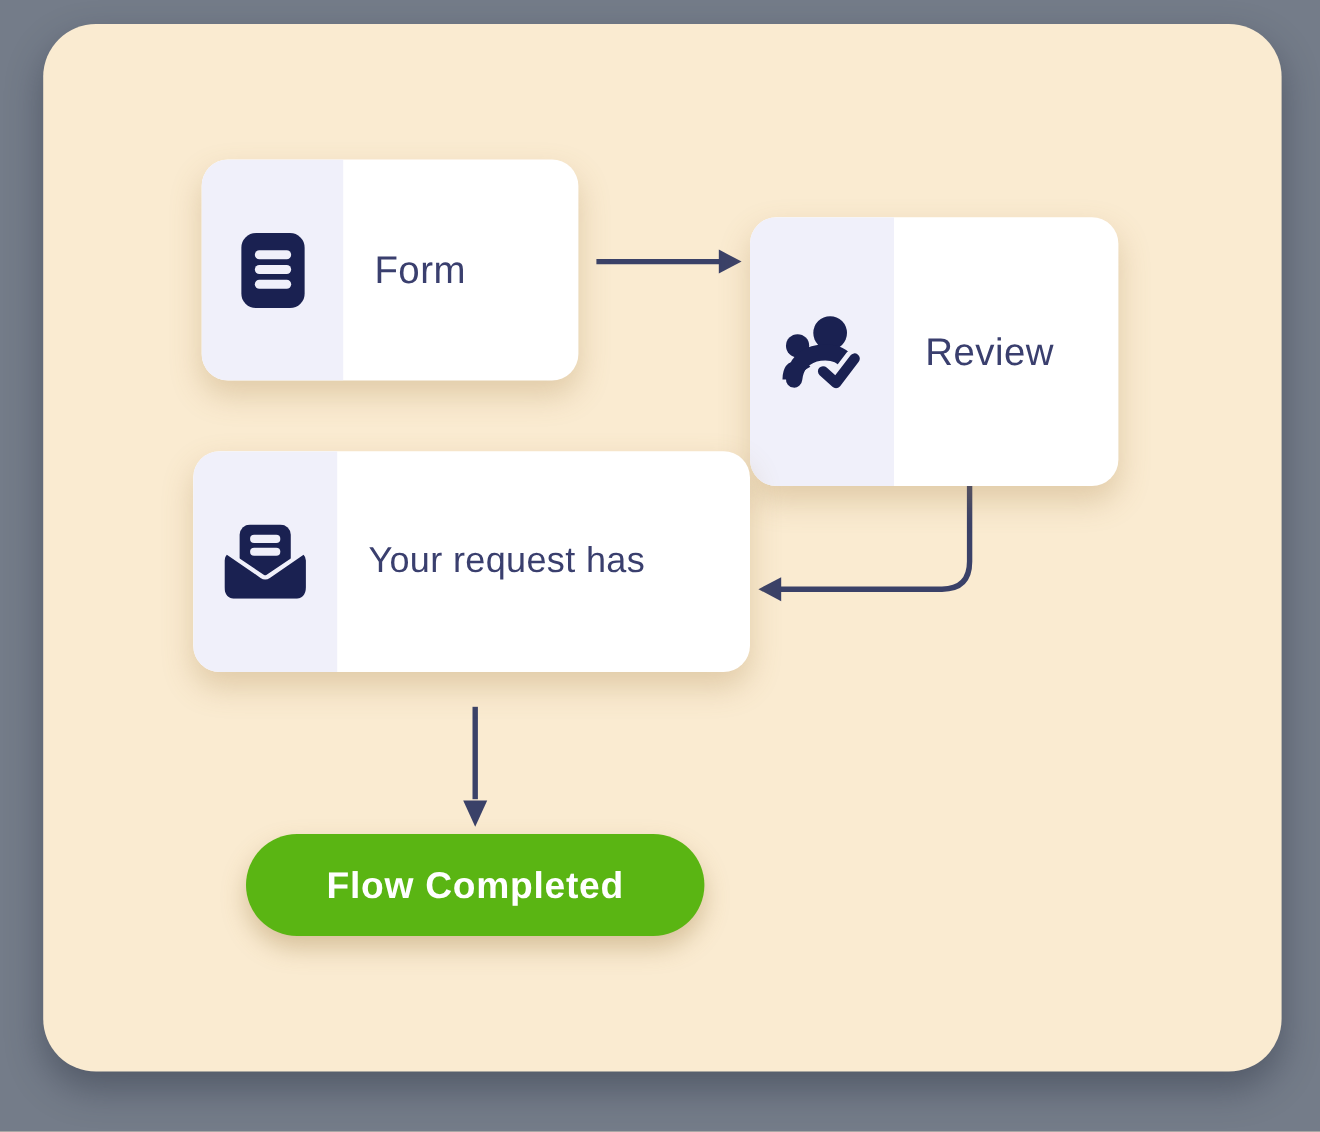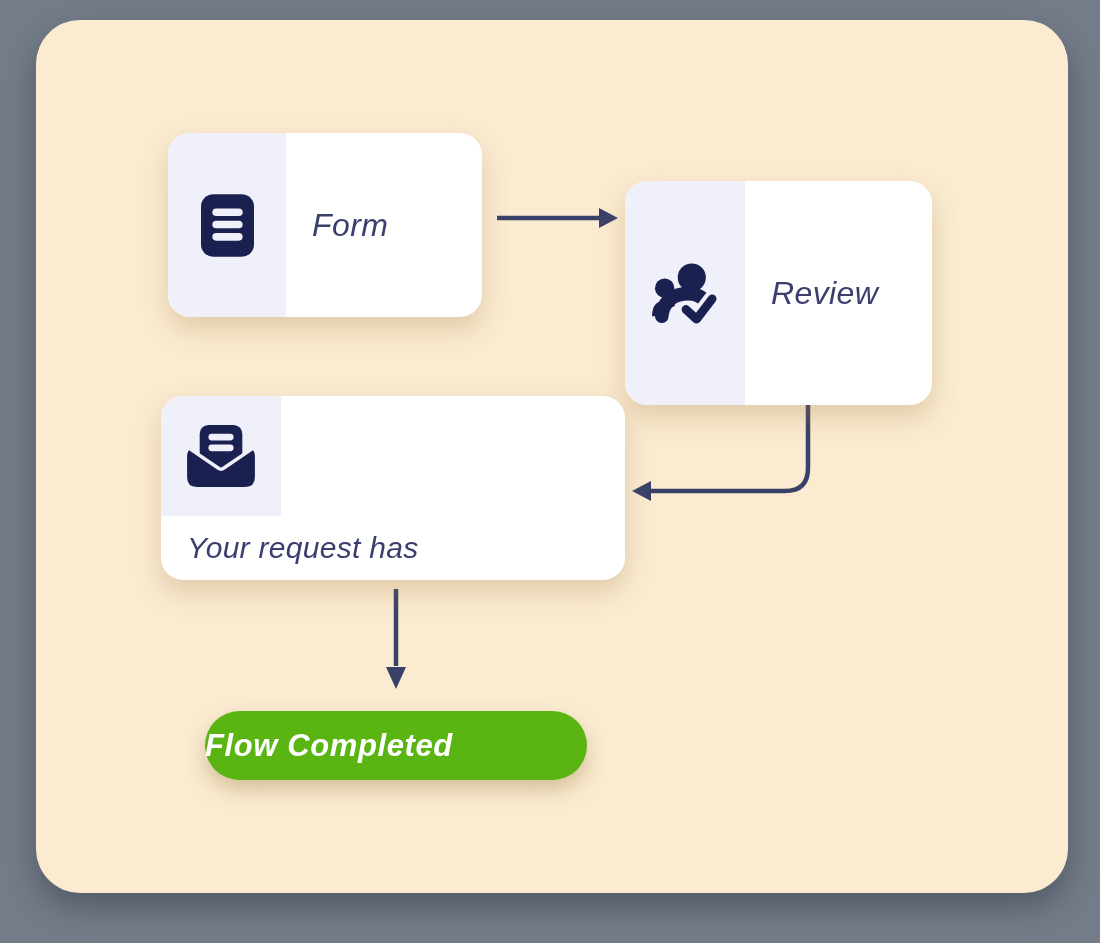--- a/index.html
+++ b/index.html
@@ -14,41 +14,41 @@
     --completed-text:#FFFFFF;
   }
   *{margin:0;padding:0;box-sizing:border-box;}
   html,body{width:1100px;height:943px;}
   body{
     background:var(--outer-background);
     font-family:"Liberation Sans","DejaVu Sans",sans-serif;
     position:relative;
     overflow:hidden;
   }
-  .stage{position:absolute;inset:0;font-style:italic;}
+  .stage{position:absolute;inset:0;}
   .panel{
     position:absolute;
     left:36px;top:20px;width:1032px;height:873px;
     background:var(--panel-background);
     border-radius:44px;
     box-shadow:0 14px 30px rgba(42,48,64,0.45);
   }
   .arrows{position:absolute;left:0;top:0;width:1100px;height:943px;pointer-events:none;}
   .card{
     position:absolute;
     display:flex;
     background:var(--card-background);
     border-radius:22px;
     box-shadow:0 12px 26px rgba(164,128,72,0.30);
     overflow:hidden;
     cursor:pointer;
   }
   .card-form{left:168px;top:133px;width:314px;height:184px;}
   .card-review{left:625px;top:133px;width:307px;height:224px;margin-top:48px;}
-  .card-message{left:161px;top:396px;width:464px;height:184px;flex-direction:column;}
+  .card-message{left:161px;top:376px;width:464px;height:184px;}
   .icon-section{
     width:120px;
     flex:0 0 120px;
     background:var(--icon-panel-background);
     display:flex;align-items:center;justify-content:center;
   }
   .card-form .icon-section{flex-basis:118px;width:118px;}
   .label-section{
     flex:1;
     display:flex;flex-direction:column;justify-content:center;
@@ -61,27 +61,26 @@
   }
   .message-line{
     color:var(--text-color);
     font-size:30px;
     line-height:50px;
     letter-spacing:0.3px;
     white-space:nowrap;
   }
   .pill{
     position:absolute;
-    left:205px;top:695px;width:382px;height:69px;
+    left:205px;top:695px;width:382px;height:85px;
     background:var(--completed-green);
     border-radius:42.5px;
-    display:flex;align-items:center;
+    display:flex;align-items:center;justify-content:center;
     box-shadow:0 10px 20px rgba(150,115,55,0.35);
     cursor:pointer;
-    margin-top:16px;
   }
   .pill-label{
     color:var(--completed-text);
     font-size:31px;
     font-weight:700;
     letter-spacing:0.6px;
   }
   .node-icon{display:block;}
 </style>
 </head>

